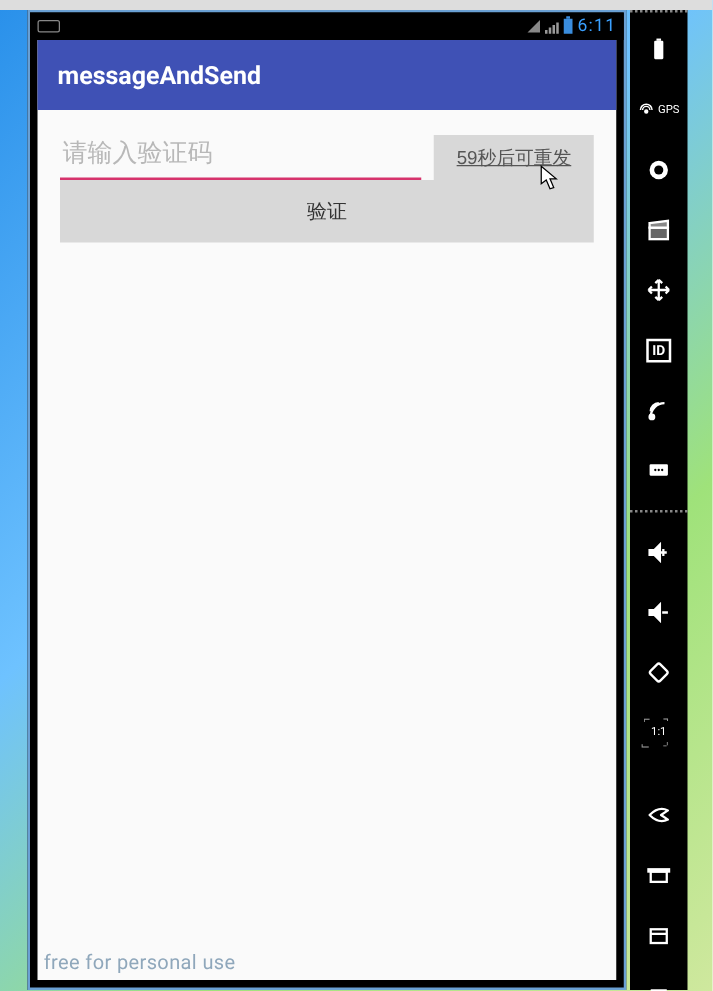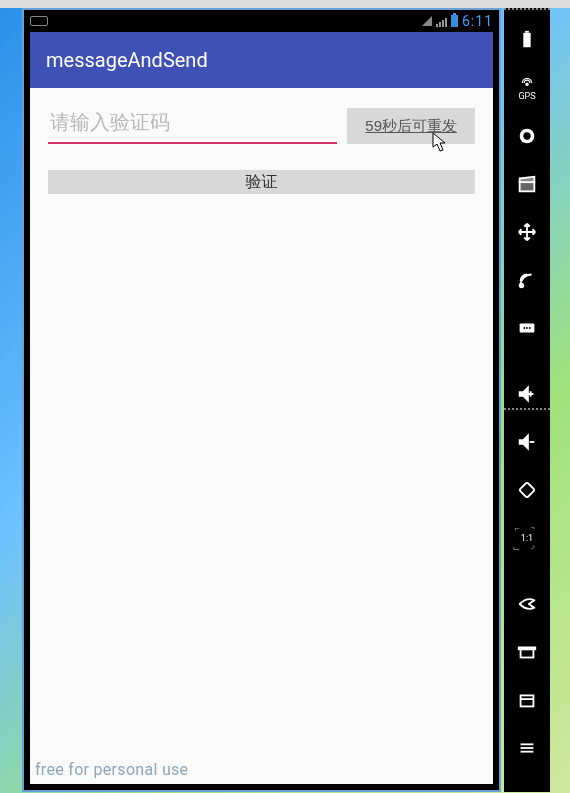--- a/index.html
+++ b/index.html
@@ -36,41 +36,40 @@
   .batt-icon { width:7px; height:12px; background:#3a8dde; position:relative;}
   .batt-icon::before{content:"";position:absolute;top:-2px;left:2px;width:3px;height:2px;background:#3a8dde;}
   .clock { color:#3aa0ff; font-size:14px; letter-spacing:1px;}
   .app-surface {
     position:absolute; top:22px; left:6px; right:6px; bottom:6px;
     background:#fafafa;
   }
   .app-bar {
     height:56px; background:#3f51b5; color:#fff;
     display:flex; align-items:center; padding:3px 16px;
-    font-size:20px; font-weight:400;
+    font-size:20px; font-weight:700;
   }
   .content {
     padding:20px 18px 0 18px;
   }
   .row1 { display:flex; align-items:flex-end; gap:10px; }
   .code-input {
     flex:1;
     border:none; border-bottom:2px solid #d6336c;
     background:transparent; height:36px; font-size:12px;
     outline:none; padding:0 2px;
   }
   .code-input::placeholder { color:#b8b8b8; font-size:20px; }
   .resend-btn {
     height:36px; padding:0 18px;
     background:#d8d8d8; color:#555; border:none;
     font-size:15px; cursor:default; white-space:nowrap;text-decoration:underline;
   }
   .verify-btn {
-    margin-top:26px;
-    width:100%; height:24px;
+    width:100%; height:50px;
     background:#d8d8d8; color:#333; border:none;
     font-size:16px; cursor:pointer;
   }
   .toast {
     position:absolute; left:50%; transform:translateX(-50%);
     bottom:72px;
     background:#333; color:#eee;
     padding:10px 18px; border-radius:3px; font-size:14px;
     box-shadow:0 2px 6px rgba(0,0,0,.4);
     white-space:nowrap;
@@ -89,21 +88,21 @@
   }
   .sidebar::before{ top:0;}
   .sidebar::after{ top:400px;}
   .side-btn {
     width:46px; height:48px; display:flex; align-items:center; justify-content:center;
     color:#fff; cursor:pointer;
   }
   .side-btn svg { width:22px; height:22px; stroke:#fff; fill:none; stroke-width:2;}
   .side-btn .fill svg, .side-btn svg.fill { fill:#fff; stroke:none;}
   .side-label { font-size:9px; color:#fff; text-align:center; line-height:1; }
-  .gps-wrap { display:flex; flex-direction:column; align-items:center; gap:2px;}
+  .gps-wrap { display:flex; flex-direction:row; align-items:center; gap:2px;}
   .id-box { border:2px solid #fff; padding:1px 3px; font-size:11px; font-weight:bold;}
   .ratio { font-size:9px; color:#fff; text-align:center;}
   .cursor {
     position:absolute; width:16px; height:22px;
   }
   .cursor svg{width:100%;height:100%;}
   .free {
     position:absolute; left:35px; bottom:14px; color:#8fa7bb; font-size:16px; letter-spacing:.3px;
   }
 </style>
@@ -184,20 +183,23 @@
         <rect x="4" y="10" width="16" height="10" fill="#666"></rect>
         <path d="M4 6 L20 4 L20 10 L4 10 Z" fill="#888"></path>
       </svg>
   </div>
   <div class="side-btn">
     <svg viewBox="0 0 24 24">
         <path d="M12 3 L9 6 M12 3 L15 6 M12 3 L12 21 M12 21 L9 18 M12 21 L15 18 M3 12 L6 9 M3 12 L6 15 M3 12 L21 12 M21 12 L18 9 M21 12 L18 15" stroke="#fff" stroke-width="2"></path>
       </svg>
   </div>
   <div class="side-btn">
+    <span class="id-box">ID</span>
+  </div>
+  <div class="side-btn">
     <svg viewBox="0 0 24 24">
         <path d="M5 13 A7 7 0 0 1 12 6 M5 18 A12 12 0 0 1 17 6 M5 20 L5 20" stroke="#fff" stroke-width="2"></path>
         <circle cx="6" cy="18" r="2" fill="#fff"></circle>
       </svg>
   </div>
   <div class="side-btn">
     <svg class="fill" viewBox="0 0 24 24">
         <rect x="4" y="7" width="16" height="10" rx="1" fill="#fff"></rect>
         <circle cx="9" cy="12" r="1" fill="#000"></circle>
         <circle cx="12" cy="12" r="1" fill="#000"></circle>

